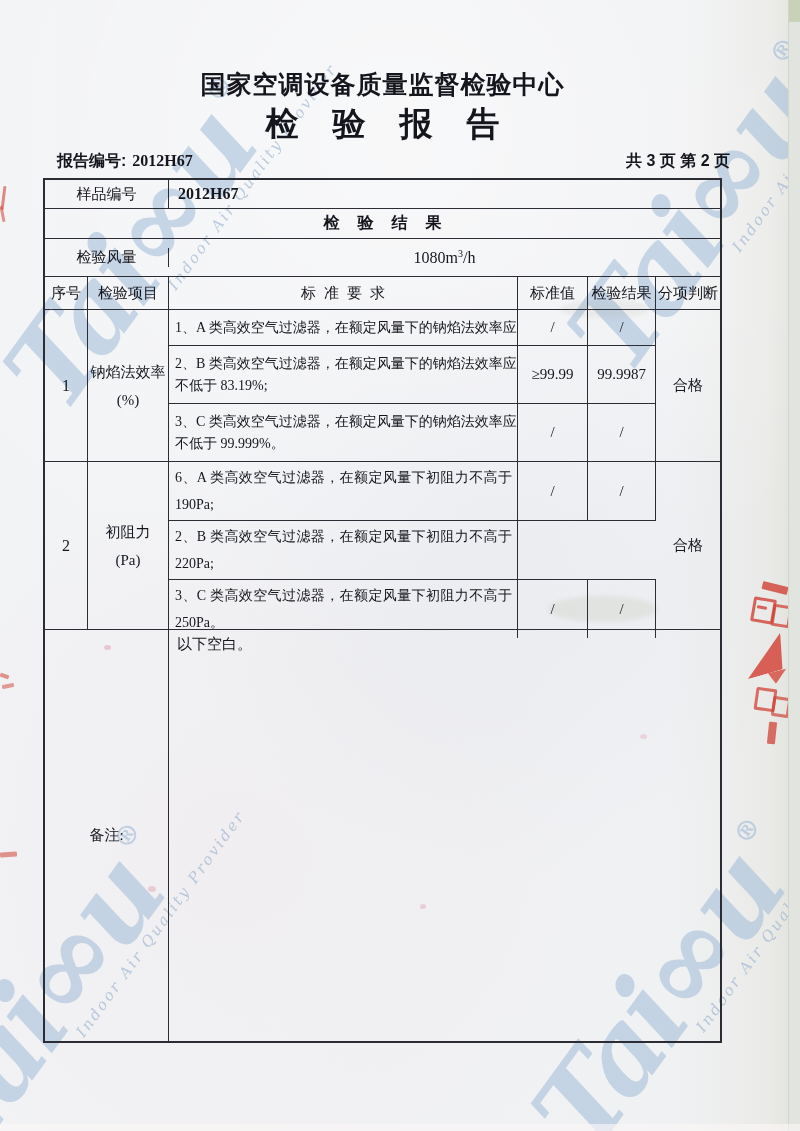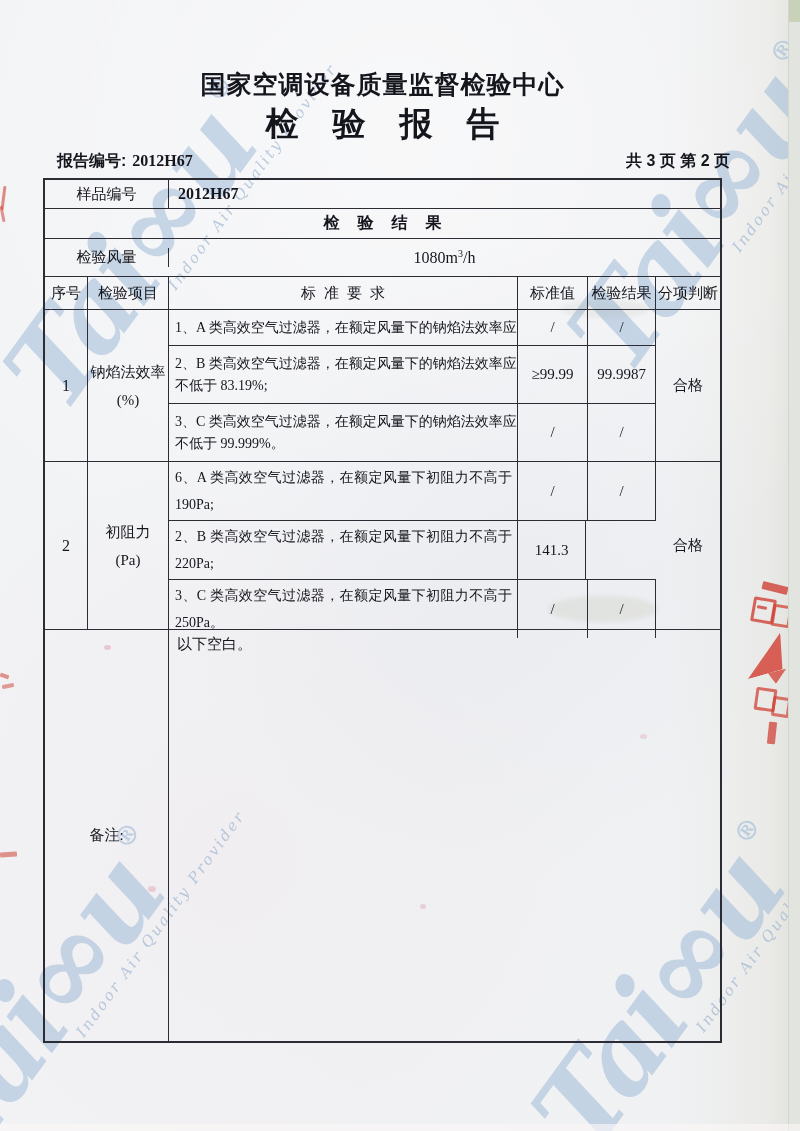--- a/index.html
+++ b/index.html
@@ -210,21 +210,20 @@
             <span class="l2">190Pa;</span>
           </div>
           <div class="std">/</div>
           <div class="res">/</div>
         </div>
         <div class="srow">
           <div class="req">
             <span class="l1">2、B 类高效空气过滤器，在额定风量下初阻力不高于</span>
             <span class="l2">220Pa;</span>
           </div>
-          <div class="res">141.3</div>
         </div>
         <div class="srow lastrow">
           <div class="req">
             <span class="l1">3、C 类高效空气过滤器，在额定风量下初阻力不高于</span>
             <span class="l2">250Pa。</span>
           </div>
           <div class="std">/</div>
           <div class="res">/</div>
         </div>
       </div>

